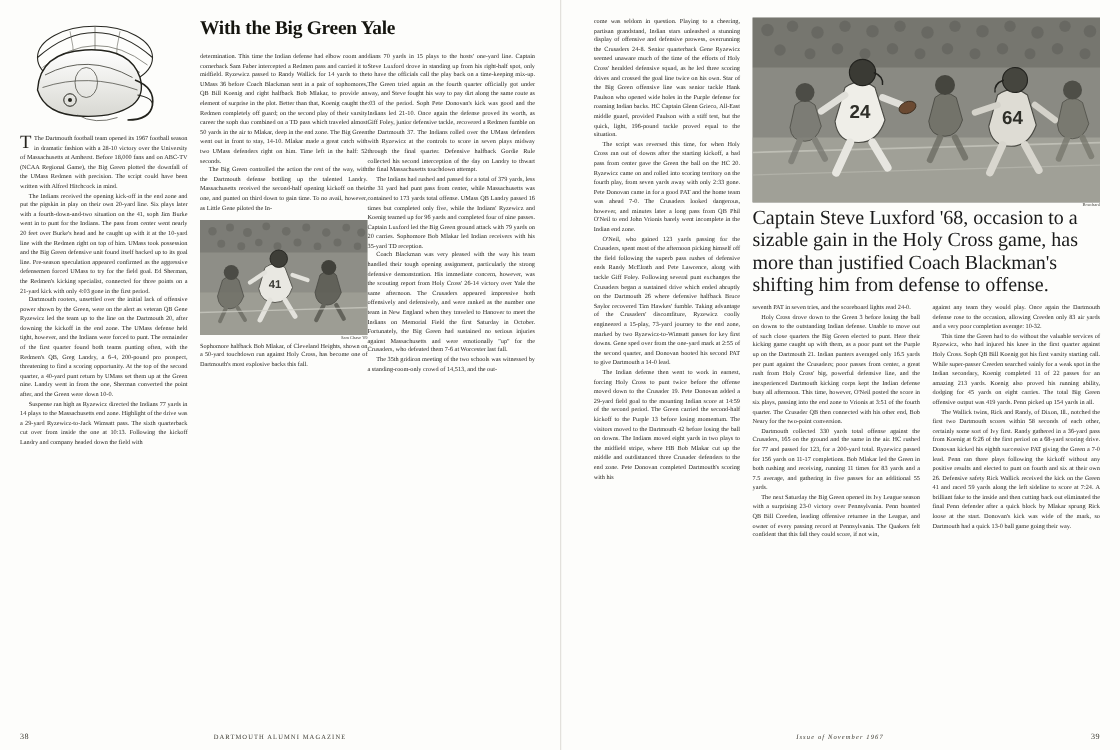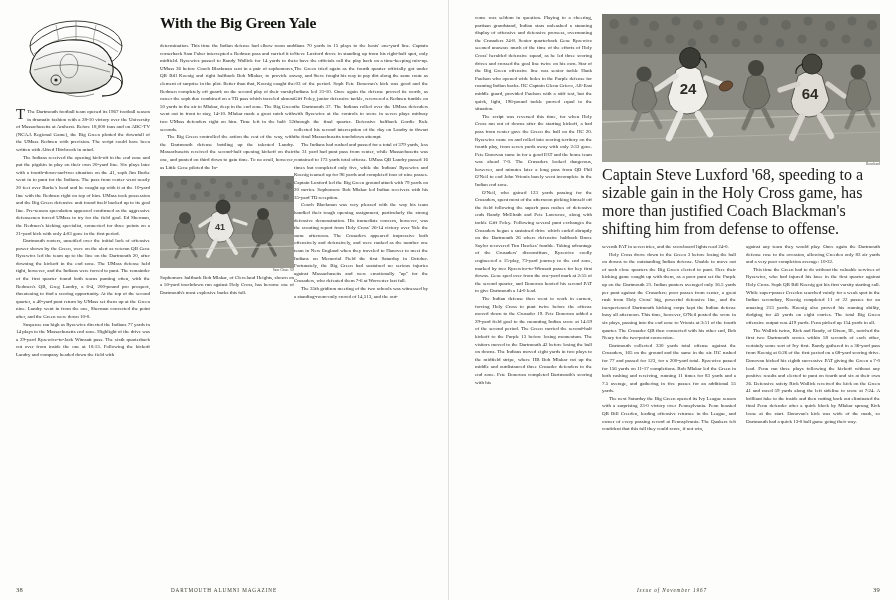--- a/index.html
+++ b/index.html
@@ -339,21 +339,21 @@
               </g>
               <g opacity="0.7">
                 <path d="M248 68 q8 -7 16 0 l5 17 q-4 12 -13 12 q-11 0 -12 -11z" fill="#737369" stroke="#3a3a34" stroke-width="0.7"></path>
                 <circle cx="256" cy="58" r="7.6" fill="#35352f"></circle>
                 <path d="M252 96 l-7 17" stroke="#737369" stroke-width="4.8" stroke-linecap="round" fill="none"></path>
                 <path d="M264 96 l7 15" stroke="#737369" stroke-width="4.8" stroke-linecap="round" fill="none"></path>
               </g>
             </svg>
           </div>
           <div class="credit">Bouchard</div>
-          <figcaption class="cap">Captain Steve Luxford '68, speeding to a sizable gain in the Holy Cross game, has more than justified Coach Blackman's shifting him from defense to offense.</figcaption>
+          <figcaption class="cap">Captain Steve Luxford '68, occasion to a sizable gain in the Holy Cross game, has more than justified Coach Blackman's shifting him from defense to offense.</figcaption>
         </figure>
 
         <div style="display:flex; flex-direction:row; gap:10px; margin-top:5px;">
           <div class="col">
             <p class="first">seventh PAT in seven tries, and the scoreboard lights read 24-0.</p>
             <p>Holy Cross drove down to the Green 3 before losing the ball on downs to the outstanding Indian defense. Unable to move out of such close quarters the Big Green elected to punt. Here their kicking game caught up with them, as a poor punt set the Purple up on the Dartmouth 21. Indian punters averaged only 16.5 yards per punt against the Crusaders; poor passes from center, a great rush from Holy Cross' big, powerful defensive line, and the inexperienced Dartmouth kicking corps kept the Indian defense busy all afternoon. This time, however, O'Neil posted the score in six plays, passing into the end zone to Vrionis at 3:51 of the fourth quarter. The Crusader QB then connected with his other end, Bob Neary for the two-point conversion.</p>
             <p>Dartmouth collected 330 yards total offense against the Crusaders, 165 on the ground and the same in the air. HC rushed for 77 and passed for 123, for a 200-yard total. Ryzewicz passed for 156 yards on 11-17 completions. Bob Mlakar led the Green in both rushing and receiving, running 11 times for 83 yards and a 7.5 average, and gathering in five passes for an additional 55 yards.</p>
             <p>The next Saturday the Big Green opened its Ivy League season with a surprising 23-0 victory over Pennsylvania. Penn boasted QB Bill Creeden, leading offensive returnee in the League, and owner of every passing record at Pennsylvania. The Quakers felt confident that this fall they could score, if not win,</p>
           </div>
           <div class="col">

